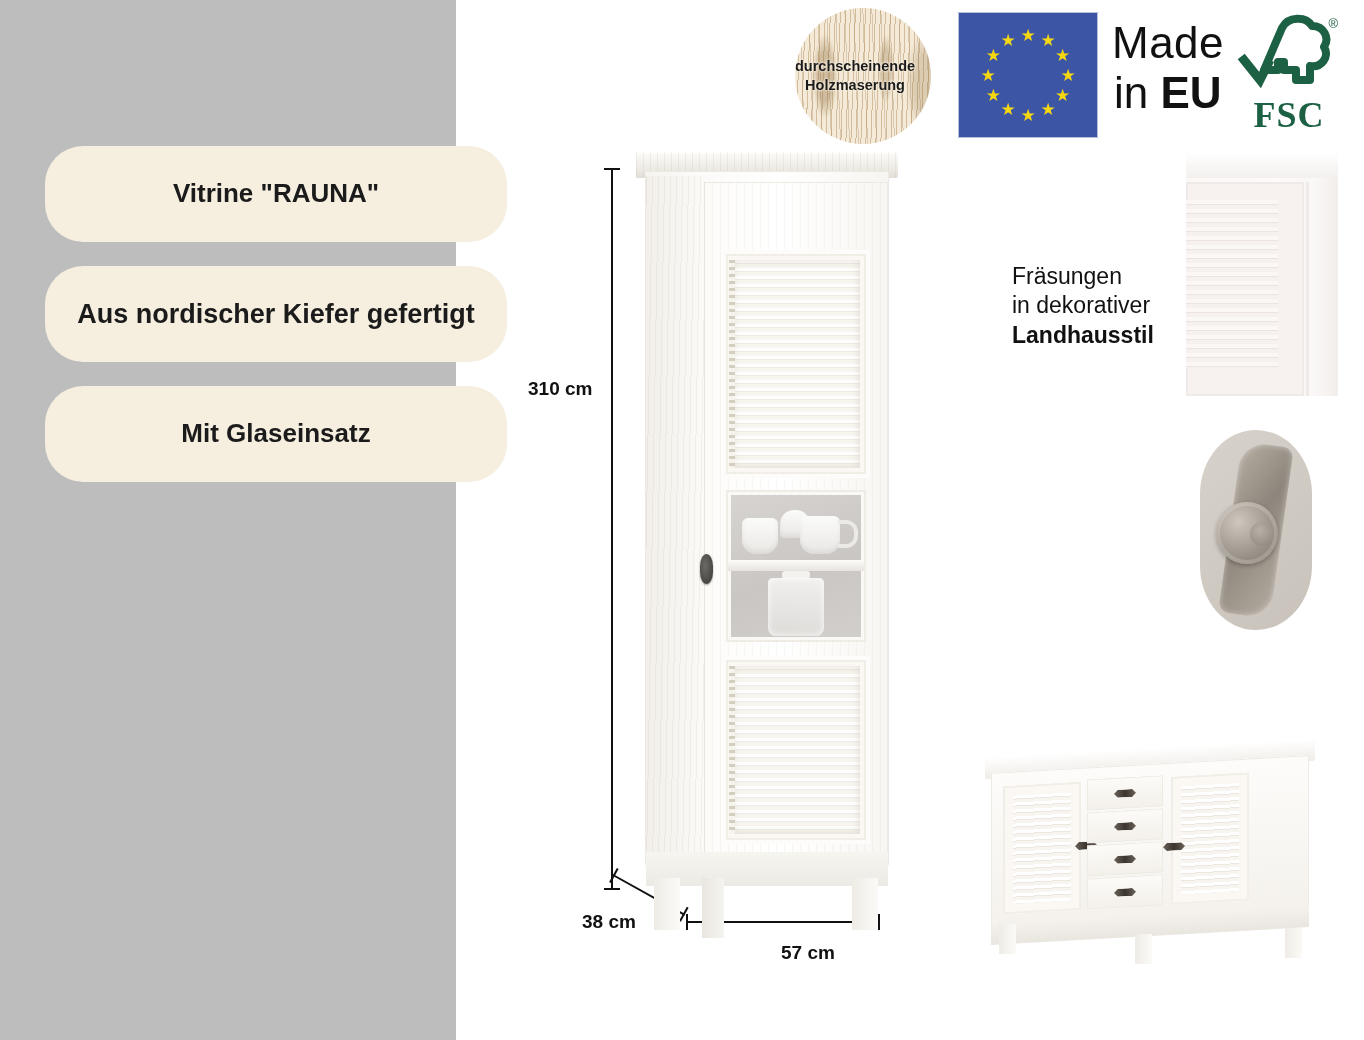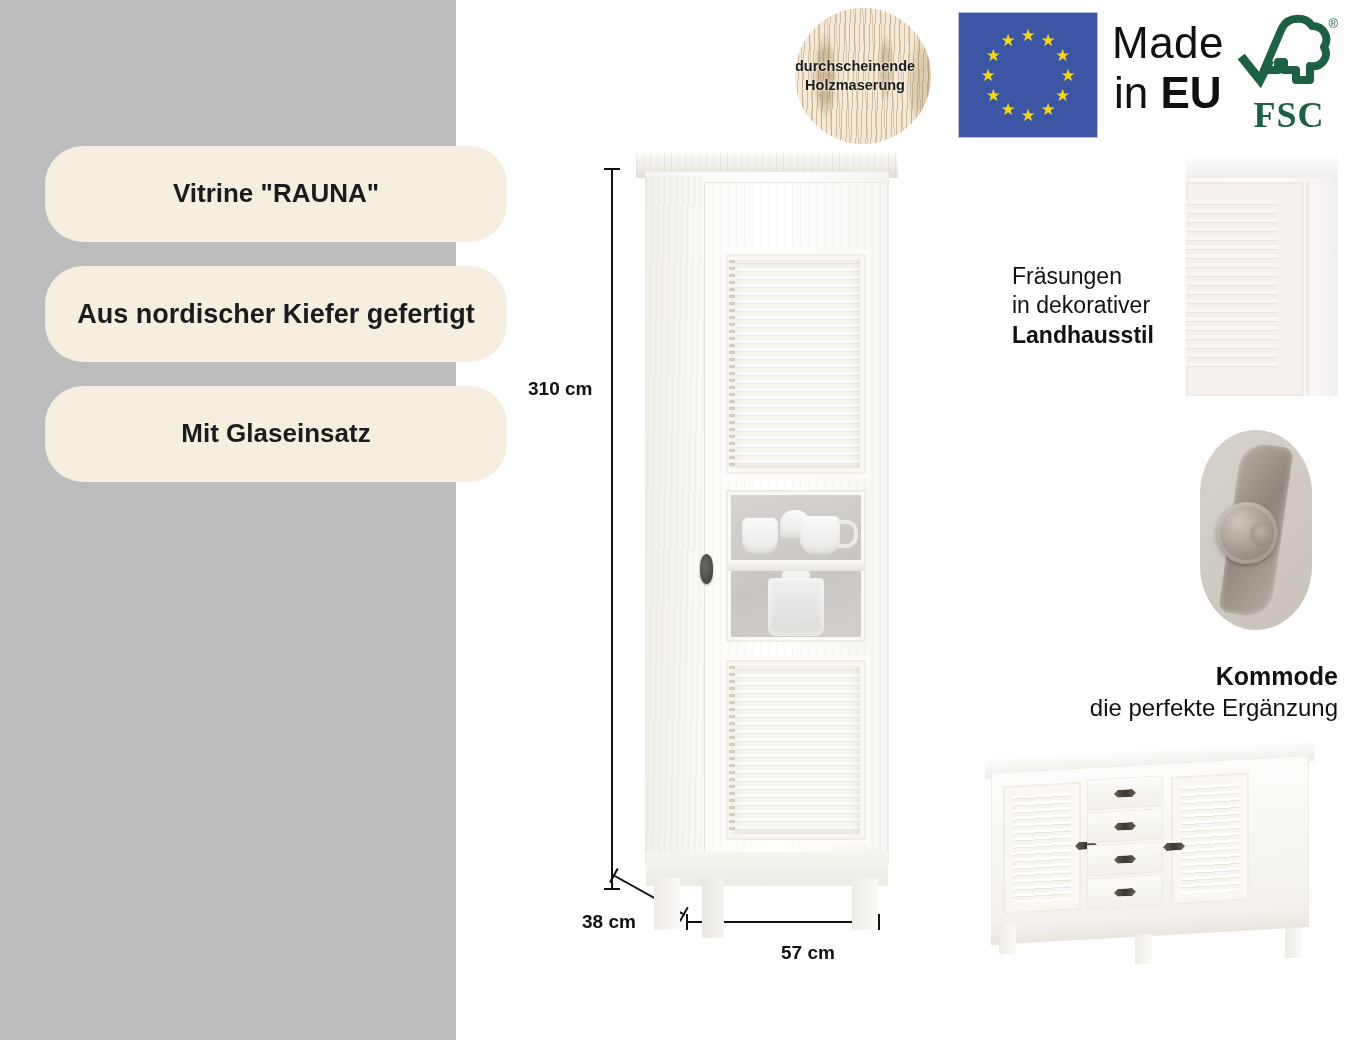--- a/index.html
+++ b/index.html
@@ -364,24 +364,20 @@
     <div class="dsl"></div>
     <div class="dedge"></div>
     <div class="dside"></div>
   </div>
 
   <div class="detail-handle">
     <div class="plate"></div>
     <div class="knob"></div>
   </div>
 
-  <div class="r-text r-kom">
-    <b>Kommode</b>
-    <div>die perfekte Ergänzung</div>
-  </div>
 
   <div class="sb">
     <div class="sb-top"></div>
     <div class="sb-body">
       <div class="sb-door l">
           <div class="sl"></div>
         </div>
       <div class="pull" style="left:84px;top:74px"></div>
       <div class="sb-drawers" id="sbdr">
           <div class="sb-dr" style="top: 0px;">

